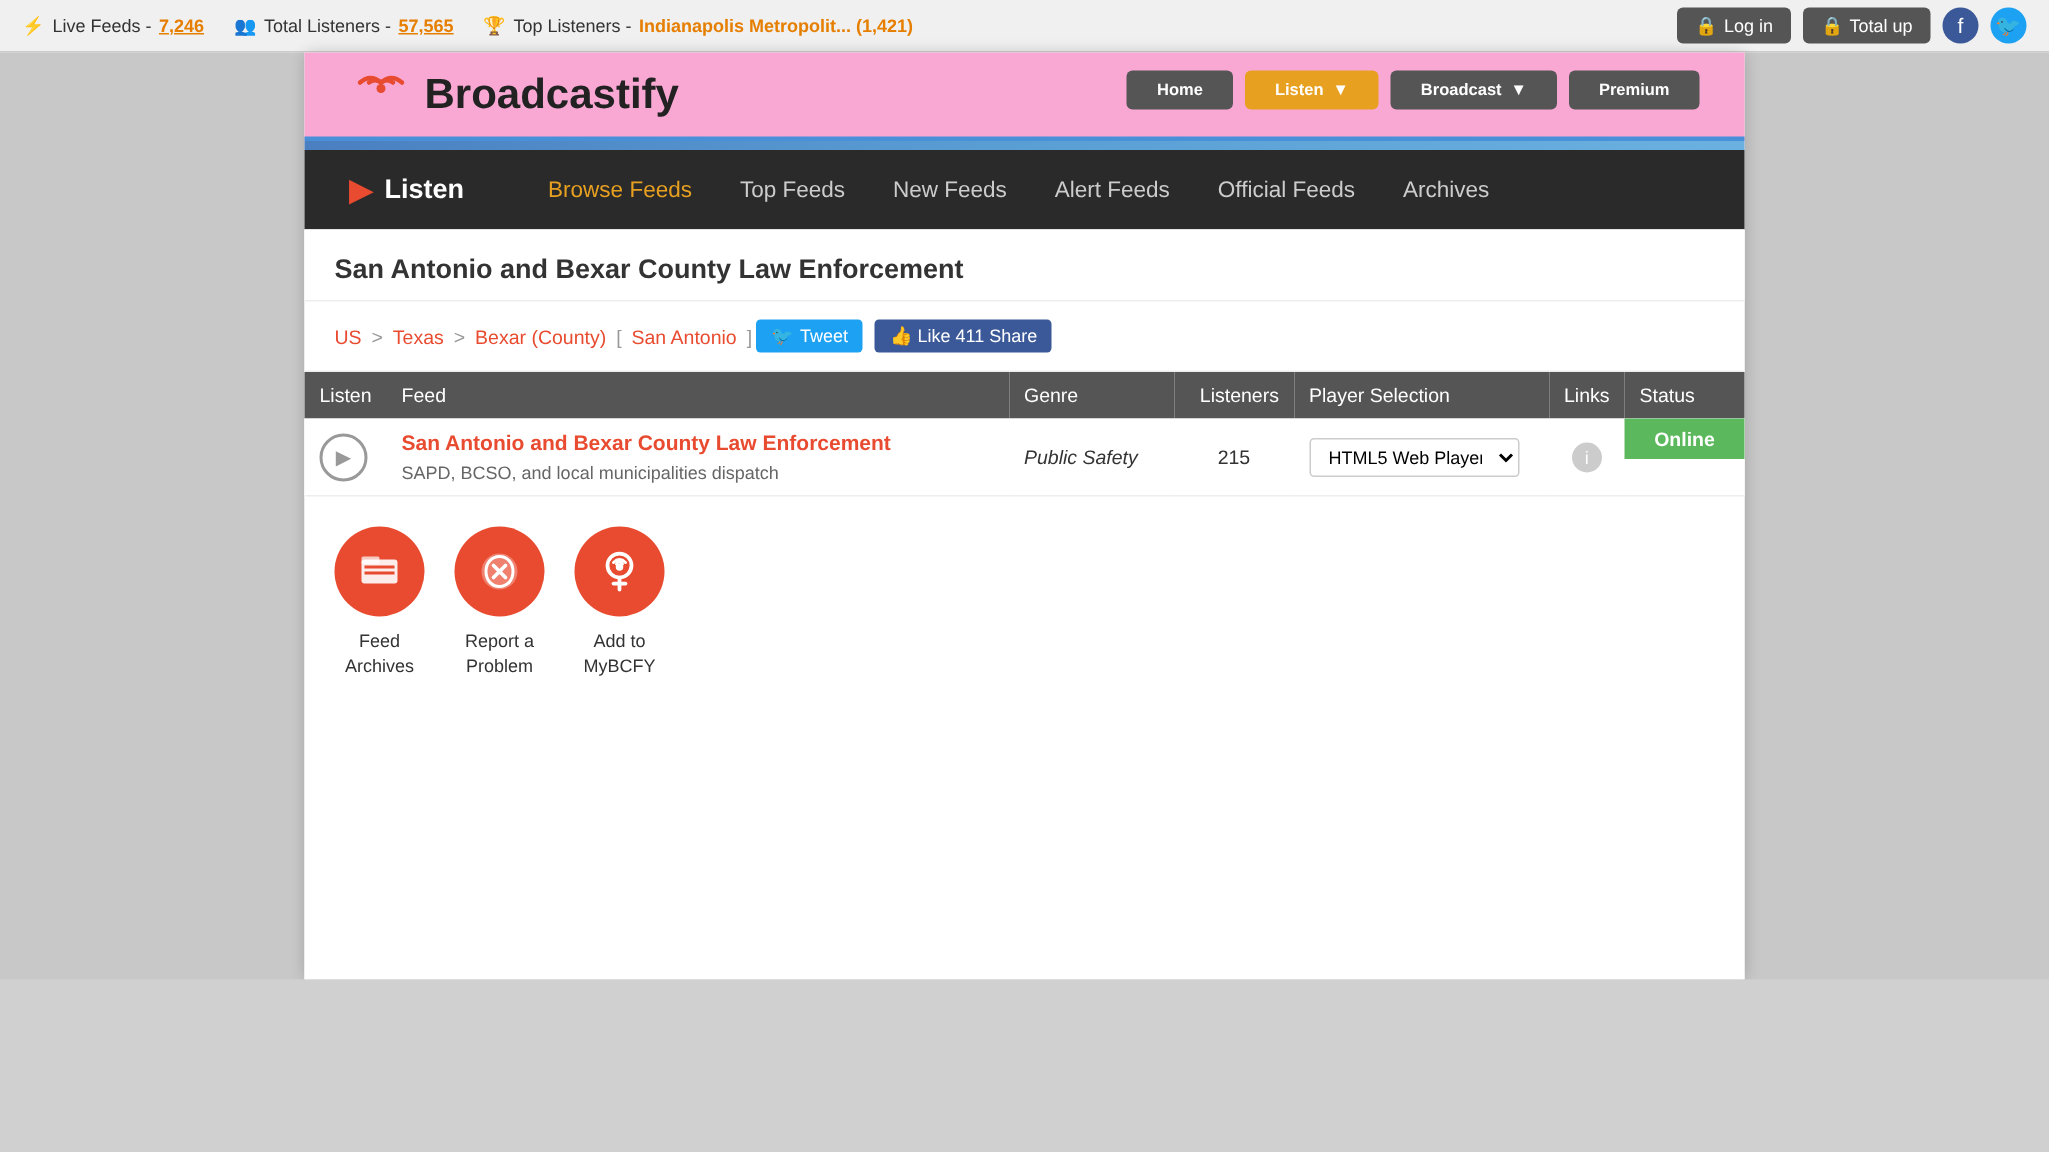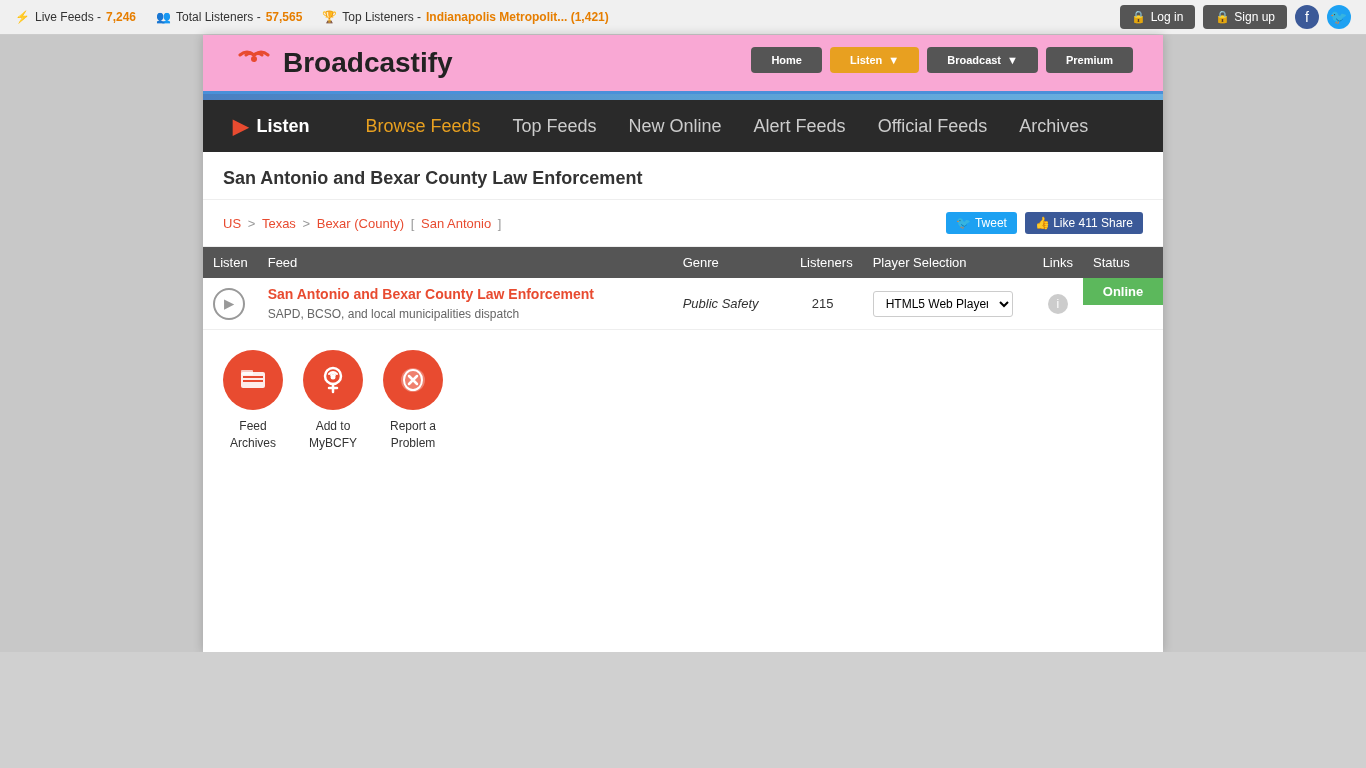--- a/index.html
+++ b/index.html
@@ -9,21 +9,21 @@
     #topbar {
       background: #f0f0f0;
       border-bottom: 1px solid #ccc;
       display: flex;
       align-items: center;
       padding: 5px 15px;
       gap: 20px;
       font-size: 12px;
     }
     .topbar-item { display: flex; align-items: center; gap: 5px; }
-    .topbar-item .count { color: #e67e00; font-weight: bold; }
+    .topbar-item .count { color: #e67e00; font-weight: bold; text-decoration: underline; }
     .topbar-item a { color: #e67e00; text-decoration: none; font-weight: bold; }
     .topbar-right { margin-left: auto; display: flex; align-items: center; gap: 8px; }
     .btn-login, .btn-signup {
       background: #555;
       color: #fff;
       border: none;
       padding: 5px 12px;
       border-radius: 4px;
       cursor: pointer;
       font-size: 12px;
@@ -71,21 +71,21 @@
       display: flex; align-items: center; gap: 8px;
       color: #fff; font-size: 18px; font-weight: bold;
       padding: 14px 20px 14px 0;
       margin-right: 20px;
     }
     .listen-nav-title .play-arrow {
       color: #e84b30; font-size: 20px;
     }
     .nav-link {
       color: #ccc; text-decoration: none; padding: 14px 16px;
-      font-size: 18px; display: block;
+      font-size: 15px; display: block;
       cursor: pointer;
     }
     .nav-link.active { color: #e8a020; }
 
     
     #content {
       max-width: 960px;
       margin: 0 auto;
       background: #fff;
       min-height: 500px;
@@ -97,21 +97,21 @@
       background: #fff;
       padding: 16px 20px 10px 20px;
       font-size: 18px;
       font-weight: bold;
       color: #333;
       border-bottom: 1px solid #eee;
     }
 
     
     .breadcrumb-row {
-      display: flex; align-items: center; justify-content: space-between;
+      display: flex; align-items: center; justify-content: flex-start;
       padding: 12px 20px;
       border-bottom: 1px solid #eee;
     }
     .breadcrumb { font-size: 13px; }
     .breadcrumb a { color: #e84b30; text-decoration: none; }
     .breadcrumb span { color: #999; margin: 0 3px; }
     .social-buttons { display: flex; gap: 8px; align-items: center; }
     .tweet-btn {
       background: #1da1f2; color: #fff; border: none; padding: 4px 10px;
       border-radius: 3px; cursor: pointer; font-size: 12px; display: flex; align-items: center; gap: 4px;
@@ -223,21 +223,21 @@
       <span>Top Listeners -</span>
       <a href="#">Indianapolis Metropolit... (1,421)</a>
     </div>
     <div class="topbar-right">
       <button class="btn-login">
         <span>🔒</span>
         <span>Log in</span>
       </button>
       <button class="btn-signup">
         <span>🔒</span>
-        <span>Sign up</span>
+        <span>Total up</span>
       </button>
       <a class="social-icon social-fb" href="#">f</a>
       <a class="social-icon social-tw" href="#">🐦</a>
     </div>
   </div>
 
   <div id="main-wrapper">
 
     <div id="header">
       <div class="logo-area">
@@ -275,21 +275,21 @@
         <span class="play-arrow">▶</span>
         <span>Listen</span>
       </div>
       <a class="nav-link active" href="#">
         <span>Browse Feeds</span>
       </a>
       <a class="nav-link" href="#">
         <span>Top Feeds</span>
       </a>
       <a class="nav-link" href="#">
-        <span>New Online</span>
+        <span>New Feeds</span>
       </a>
       <a class="nav-link" href="#">
         <span>Alert Feeds</span>
       </a>
       <a class="nav-link" href="#">
         <span>Official Feeds</span>
       </a>
       <a class="nav-link" href="#">
         <span>Archives</span>
       </a>
@@ -368,37 +368,37 @@
               <rect x="2" y="2" width="12" height="5" rx="1" fill="white" opacity="0.7"></rect>
               <rect x="4" y="8" width="20" height="2" fill="#e84b30"></rect>
               <rect x="4" y="12" width="20" height="2" fill="#e84b30"></rect>
             </svg>
           </div>
           <span class="action-label">Feed<br>Archives</span>
         </a>
         <a href="#" class="action-btn">
           <div class="action-icon">
             <svg width="28" height="28" viewBox="0 0 28 28">
+              <circle cx="14" cy="14" r="12" fill="white" opacity="0.3"></circle>
+              <path d="M14 4 C9 4 5 8 5 14 C5 20 9 24 14 24 C19 24 23 20 23 14 C23 8 19 4 14 4Z" fill="none" stroke="white" stroke-width="2"></path>
+              <path d="M10 10 L18 18 M18 10 L10 18" stroke="white" stroke-width="2.5" stroke-linecap="round"></path>
+            </svg>
+          </div>
+          <span class="action-label">Report a<br>Problem</span>
+        </a>
+        <a href="#" class="action-btn">
+          <div class="action-icon">
+            <svg width="28" height="28" viewBox="0 0 28 28">
               <circle cx="14" cy="10" r="8" fill="none" stroke="white" stroke-width="2.5"></circle>
               <path d="M10 8 Q14 4 18 8" stroke="white" stroke-width="2" fill="none" stroke-linecap="round"></path>
               <path d="M12 9 Q14 6 16 9" stroke="white" stroke-width="2" fill="none" stroke-linecap="round"></path>
               <circle cx="14" cy="11" r="2.5" fill="white"></circle>
               <line x1="14" y1="18" x2="14" y2="26" stroke="white" stroke-width="2.5" stroke-linecap="round"></line>
               <line x1="10" y1="22" x2="18" y2="22" stroke="white" stroke-width="2.5" stroke-linecap="round"></line>
             </svg>
           </div>
           <span class="action-label">Add to<br>MyBCFY</span>
         </a>
-        <a href="#" class="action-btn">
-          <div class="action-icon">
-            <svg width="28" height="28" viewBox="0 0 28 28">
-              <circle cx="14" cy="14" r="12" fill="white" opacity="0.3"></circle>
-              <path d="M14 4 C9 4 5 8 5 14 C5 20 9 24 14 24 C19 24 23 20 23 14 C23 8 19 4 14 4Z" fill="none" stroke="white" stroke-width="2"></path>
-              <path d="M10 10 L18 18 M18 10 L10 18" stroke="white" stroke-width="2.5" stroke-linecap="round"></path>
-            </svg>
-          </div>
-          <span class="action-label">Report a<br>Problem</span>
-        </a>
       </div>
 
     </div>
   </div>
 </div>
 
 </body></html>

